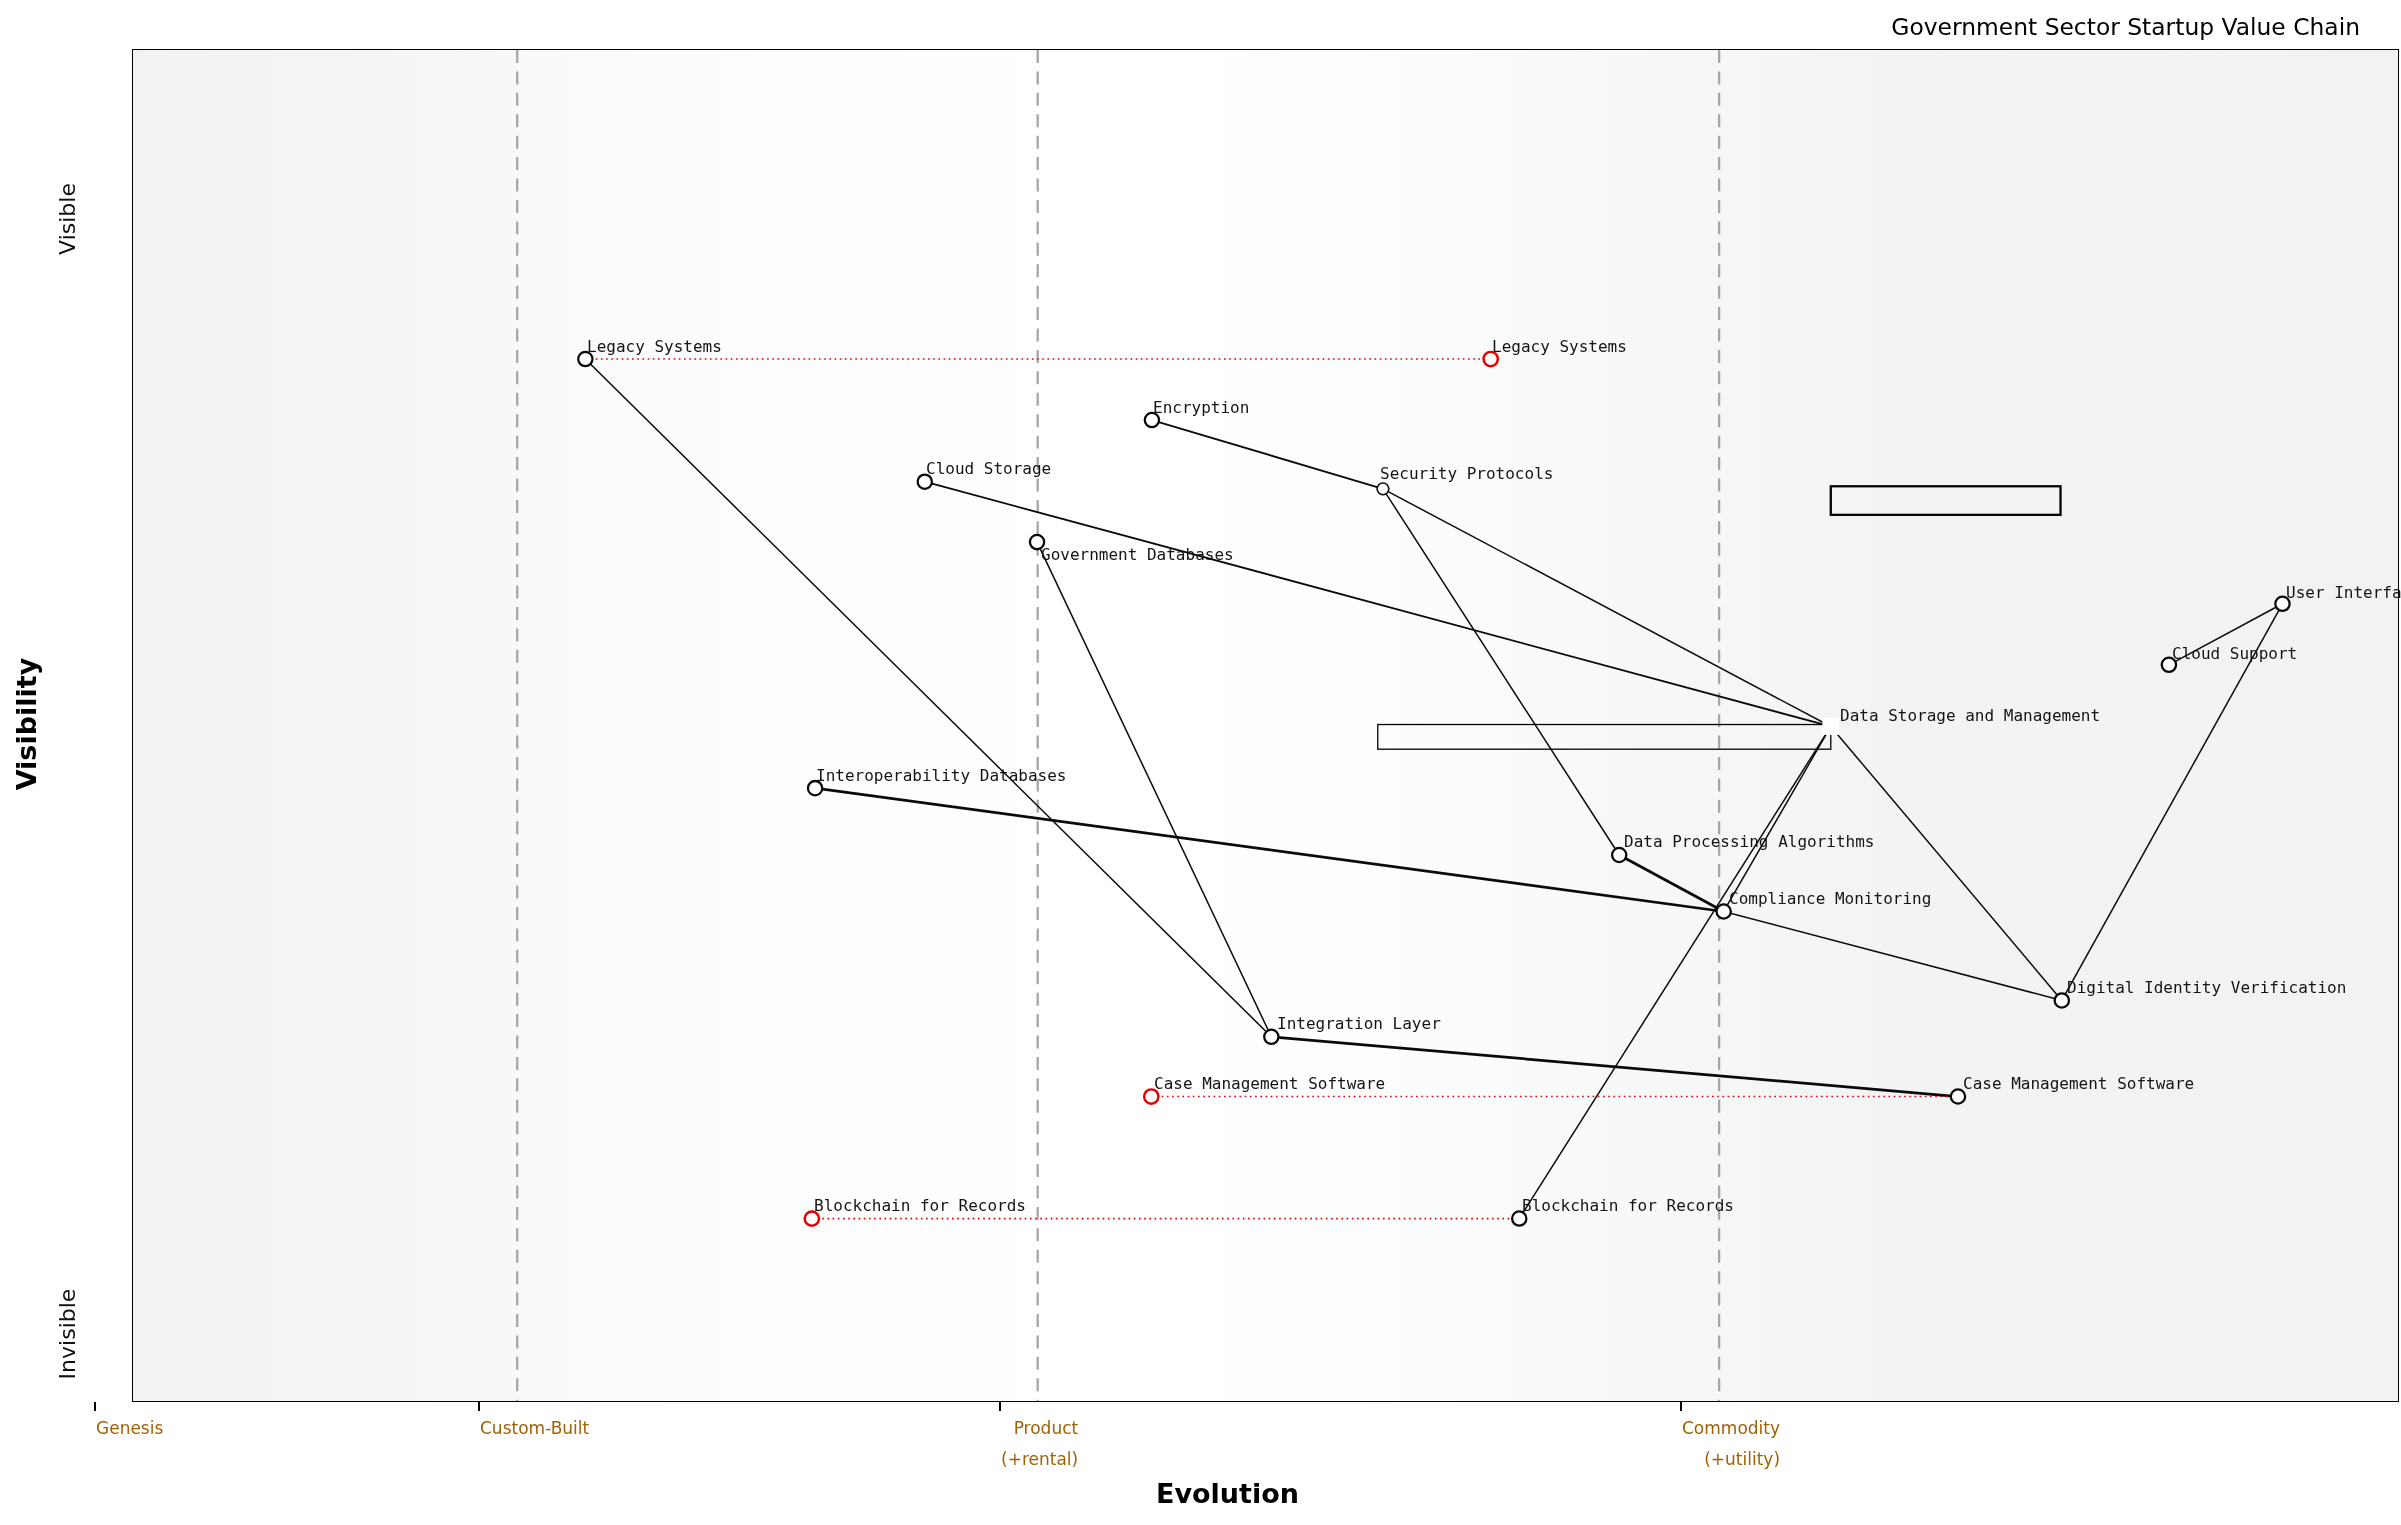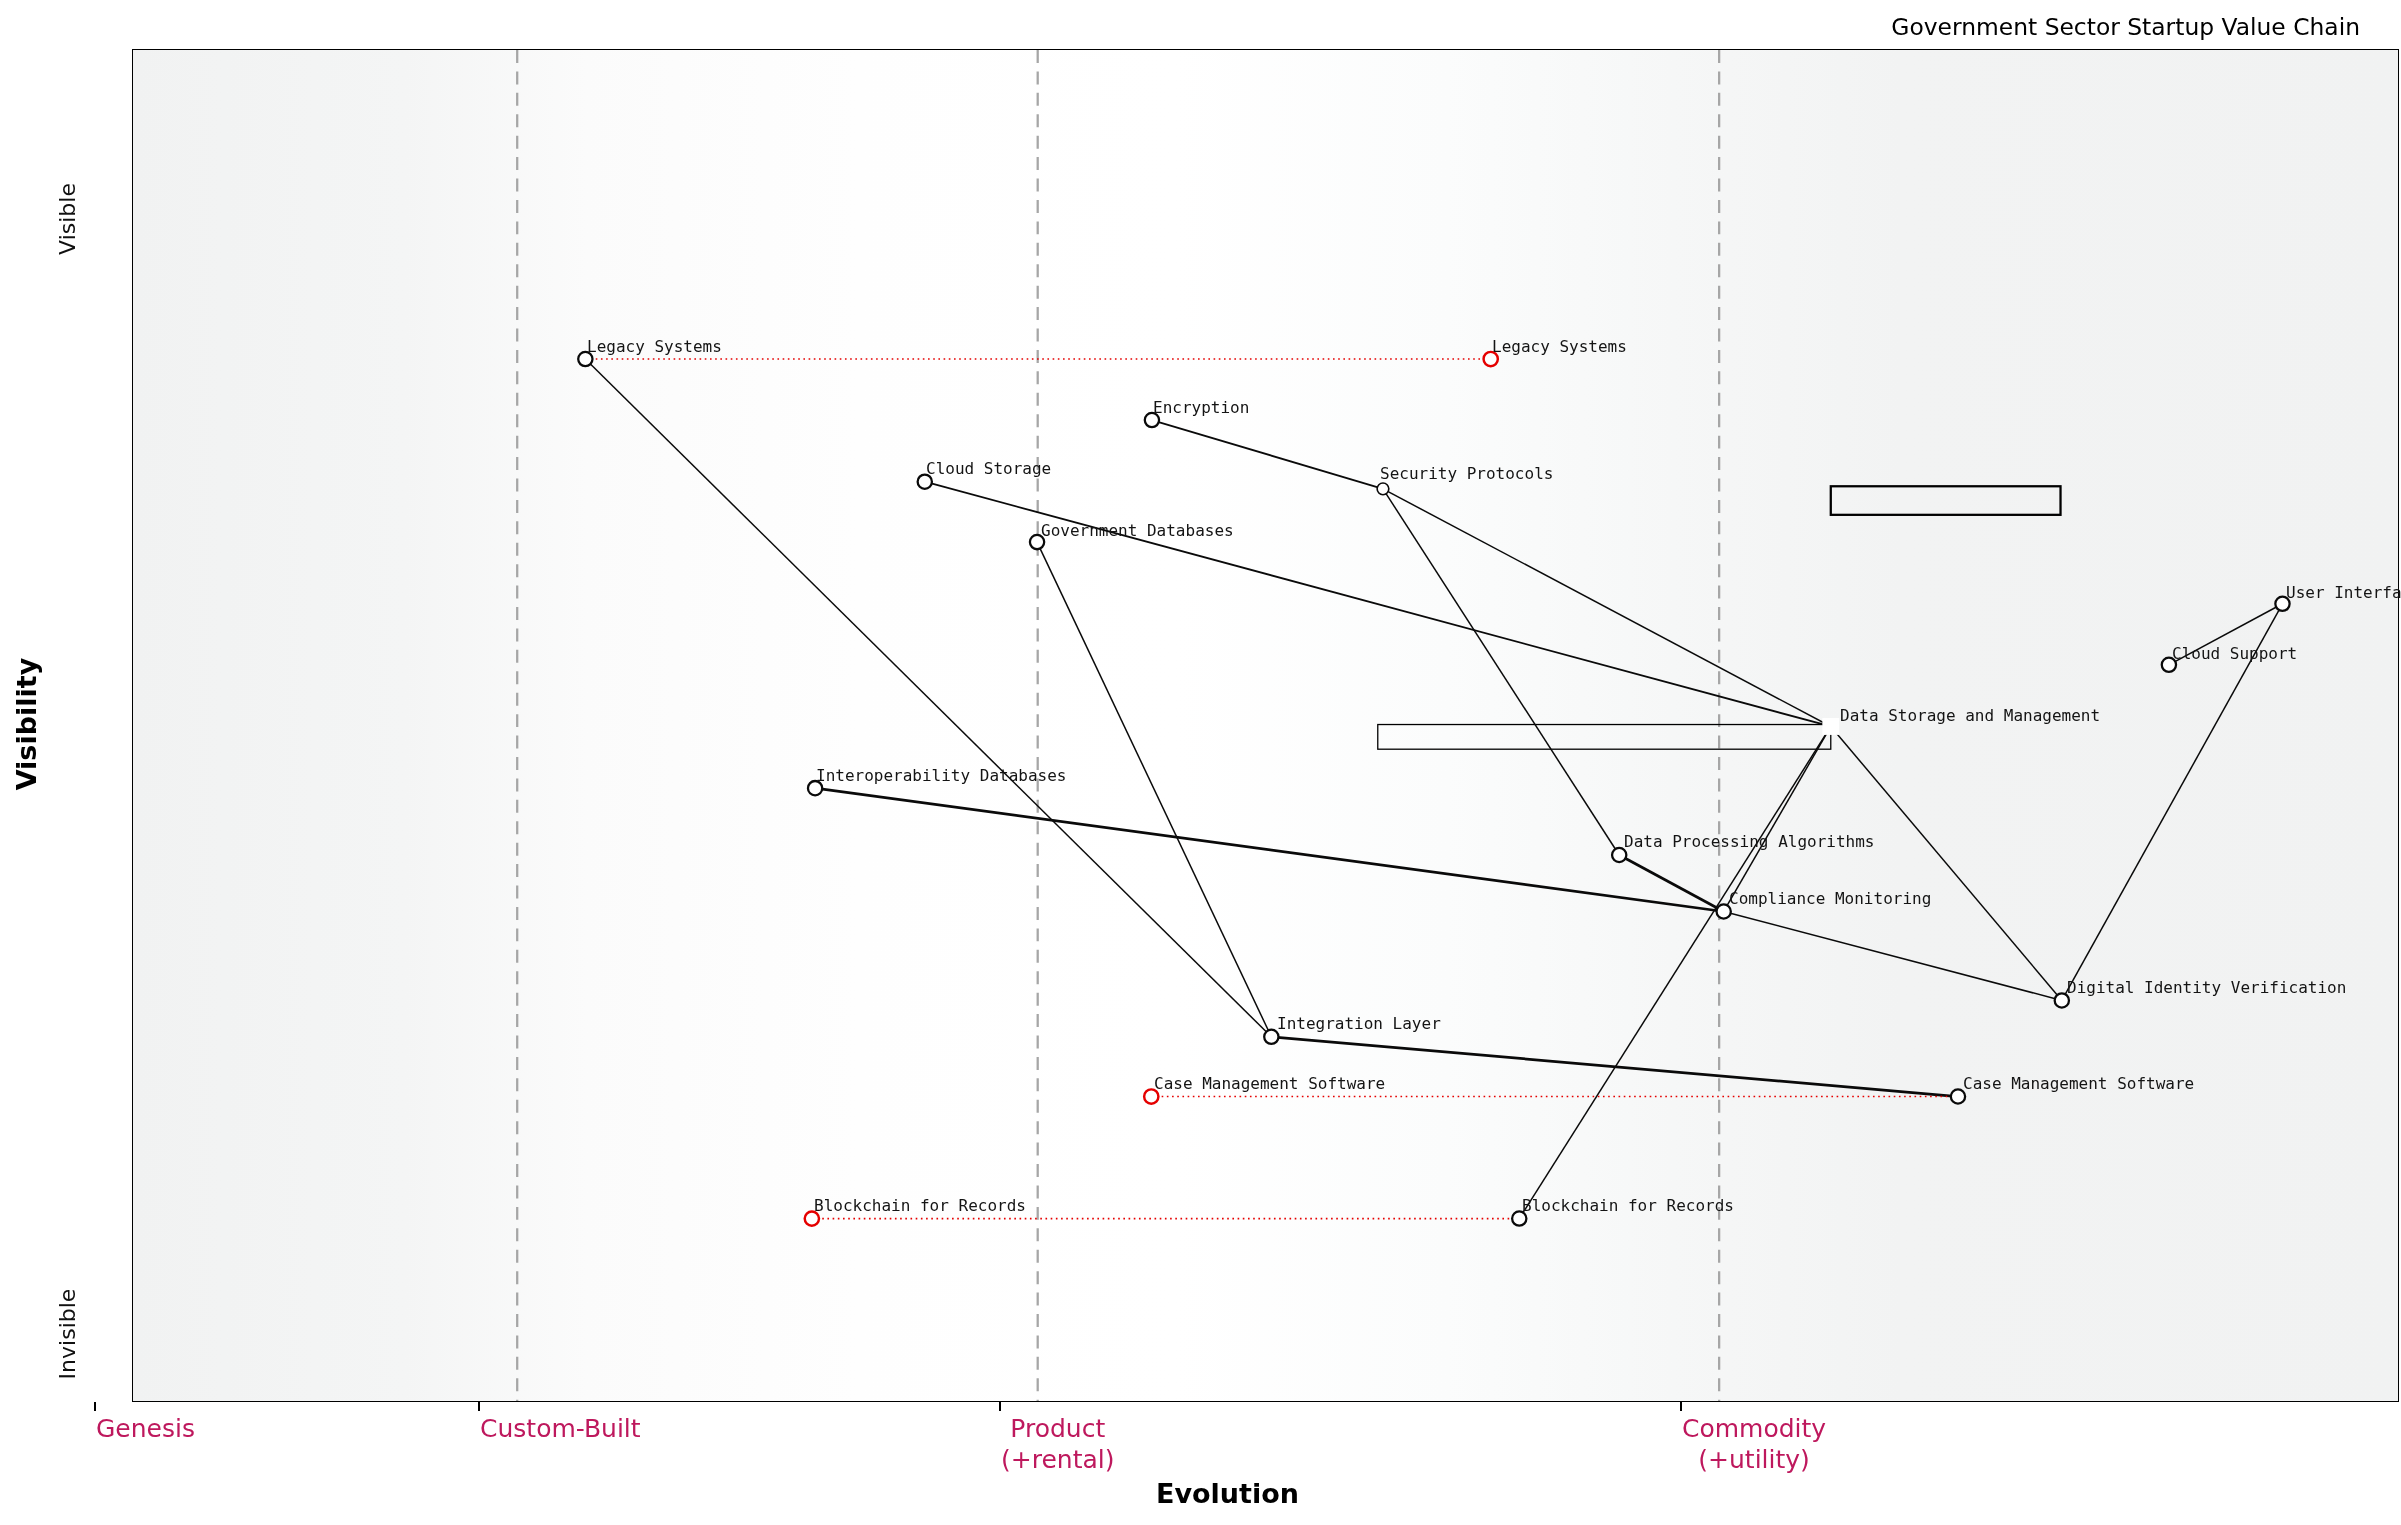--- a/index.html
+++ b/index.html
@@ -20,22 +20,22 @@
     margin-left:37px;
   }
   .plot svg{position:absolute;left:0;top:0;width:2265px;height:1351px;overflow:visible;}
   .node-label{
     position:absolute;white-space:nowrap;
     font-family:"DejaVu Sans Mono","Liberation Mono",monospace;
     font-size:16px;line-height:18px;color:#141414;
   }
   .tick{position:absolute;top:1402px;width:1.9px;height:9px;background:#000;}
   .xtick-label{
-    position:absolute;top:1413px;font-size:25px;line-height:31px;color:#be185d;
-    white-space:nowrap;text-align:center;
+    position:absolute;top:1413px;font-size:17px;line-height:31px;color:#a16207;
+    white-space:nowrap;text-align:right;
   }
   .x-axis-title{
     position:absolute;left:95px;top:1478px;width:2265px;text-align:center;
     font-size:27px;font-weight:bold;color:#000;
   }
   .rot{position:absolute;white-space:nowrap;transform:translate(-50%,-50%) rotate(-90deg);}
   .y-axis-title{left:26px;top:724px;font-size:27px;font-weight:bold;color:#000;}
   .y-top-label{left:67px;top:219px;font-size:22px;color:#111;}
   .y-bottom-label{left:67px;top:1334px;font-size:22px;color:#111;}
 </style>
@@ -99,21 +99,21 @@
       <circle cx="2812" cy="1612" r="11" fill="#fff" stroke="#0a0a0a" stroke-width="3.5"></circle>
       <circle cx="1046" cy="1800" r="11" fill="#fff" stroke="#e50000" stroke-width="3.8"></circle>
       <circle cx="2136" cy="1800" r="11" fill="#fff" stroke="#0a0a0a" stroke-width="3.5"></circle>
     </svg>
 
     <div class="node-label" style="left:454px;top:288px">Legacy Systems</div>
     <div class="node-label" style="left:1359px;top:288px">Legacy Systems</div>
     <div class="node-label" style="left:1020px;top:349px">Encryption</div>
     <div class="node-label" style="left:793px;top:410px">Cloud Storage</div>
     <div class="node-label" style="left:1247px;top:415px">Security Protocols</div>
-    <div class="node-label" style="left:908px;top:472px">Government Databases</div>
+    <div class="node-label" style="left:908px;top:496px">Government Databases</div>
     <div class="node-label" style="left:2153px;top:534px">User Interface</div>
     <div class="node-label" style="left:2039px;top:595px">Cloud Support</div>
     <div class="node-label" style="left:1707px;top:657px">Data Storage and Management</div>
     <div class="node-label" style="left:683px;top:717px">Interoperability Databases</div>
     <div class="node-label" style="left:1491px;top:783px">Data Processing Algorithms</div>
     <div class="node-label" style="left:1596px;top:840px">Compliance Monitoring</div>
     <div class="node-label" style="left:1934px;top:929px">Digital Identity Verification</div>
     <div class="node-label" style="left:1144px;top:965px">Integration Layer</div>
     <div class="node-label" style="left:1021px;top:1025px">Case Management Software</div>
     <div class="node-label" style="left:1830px;top:1025px">Case Management Software</div>

